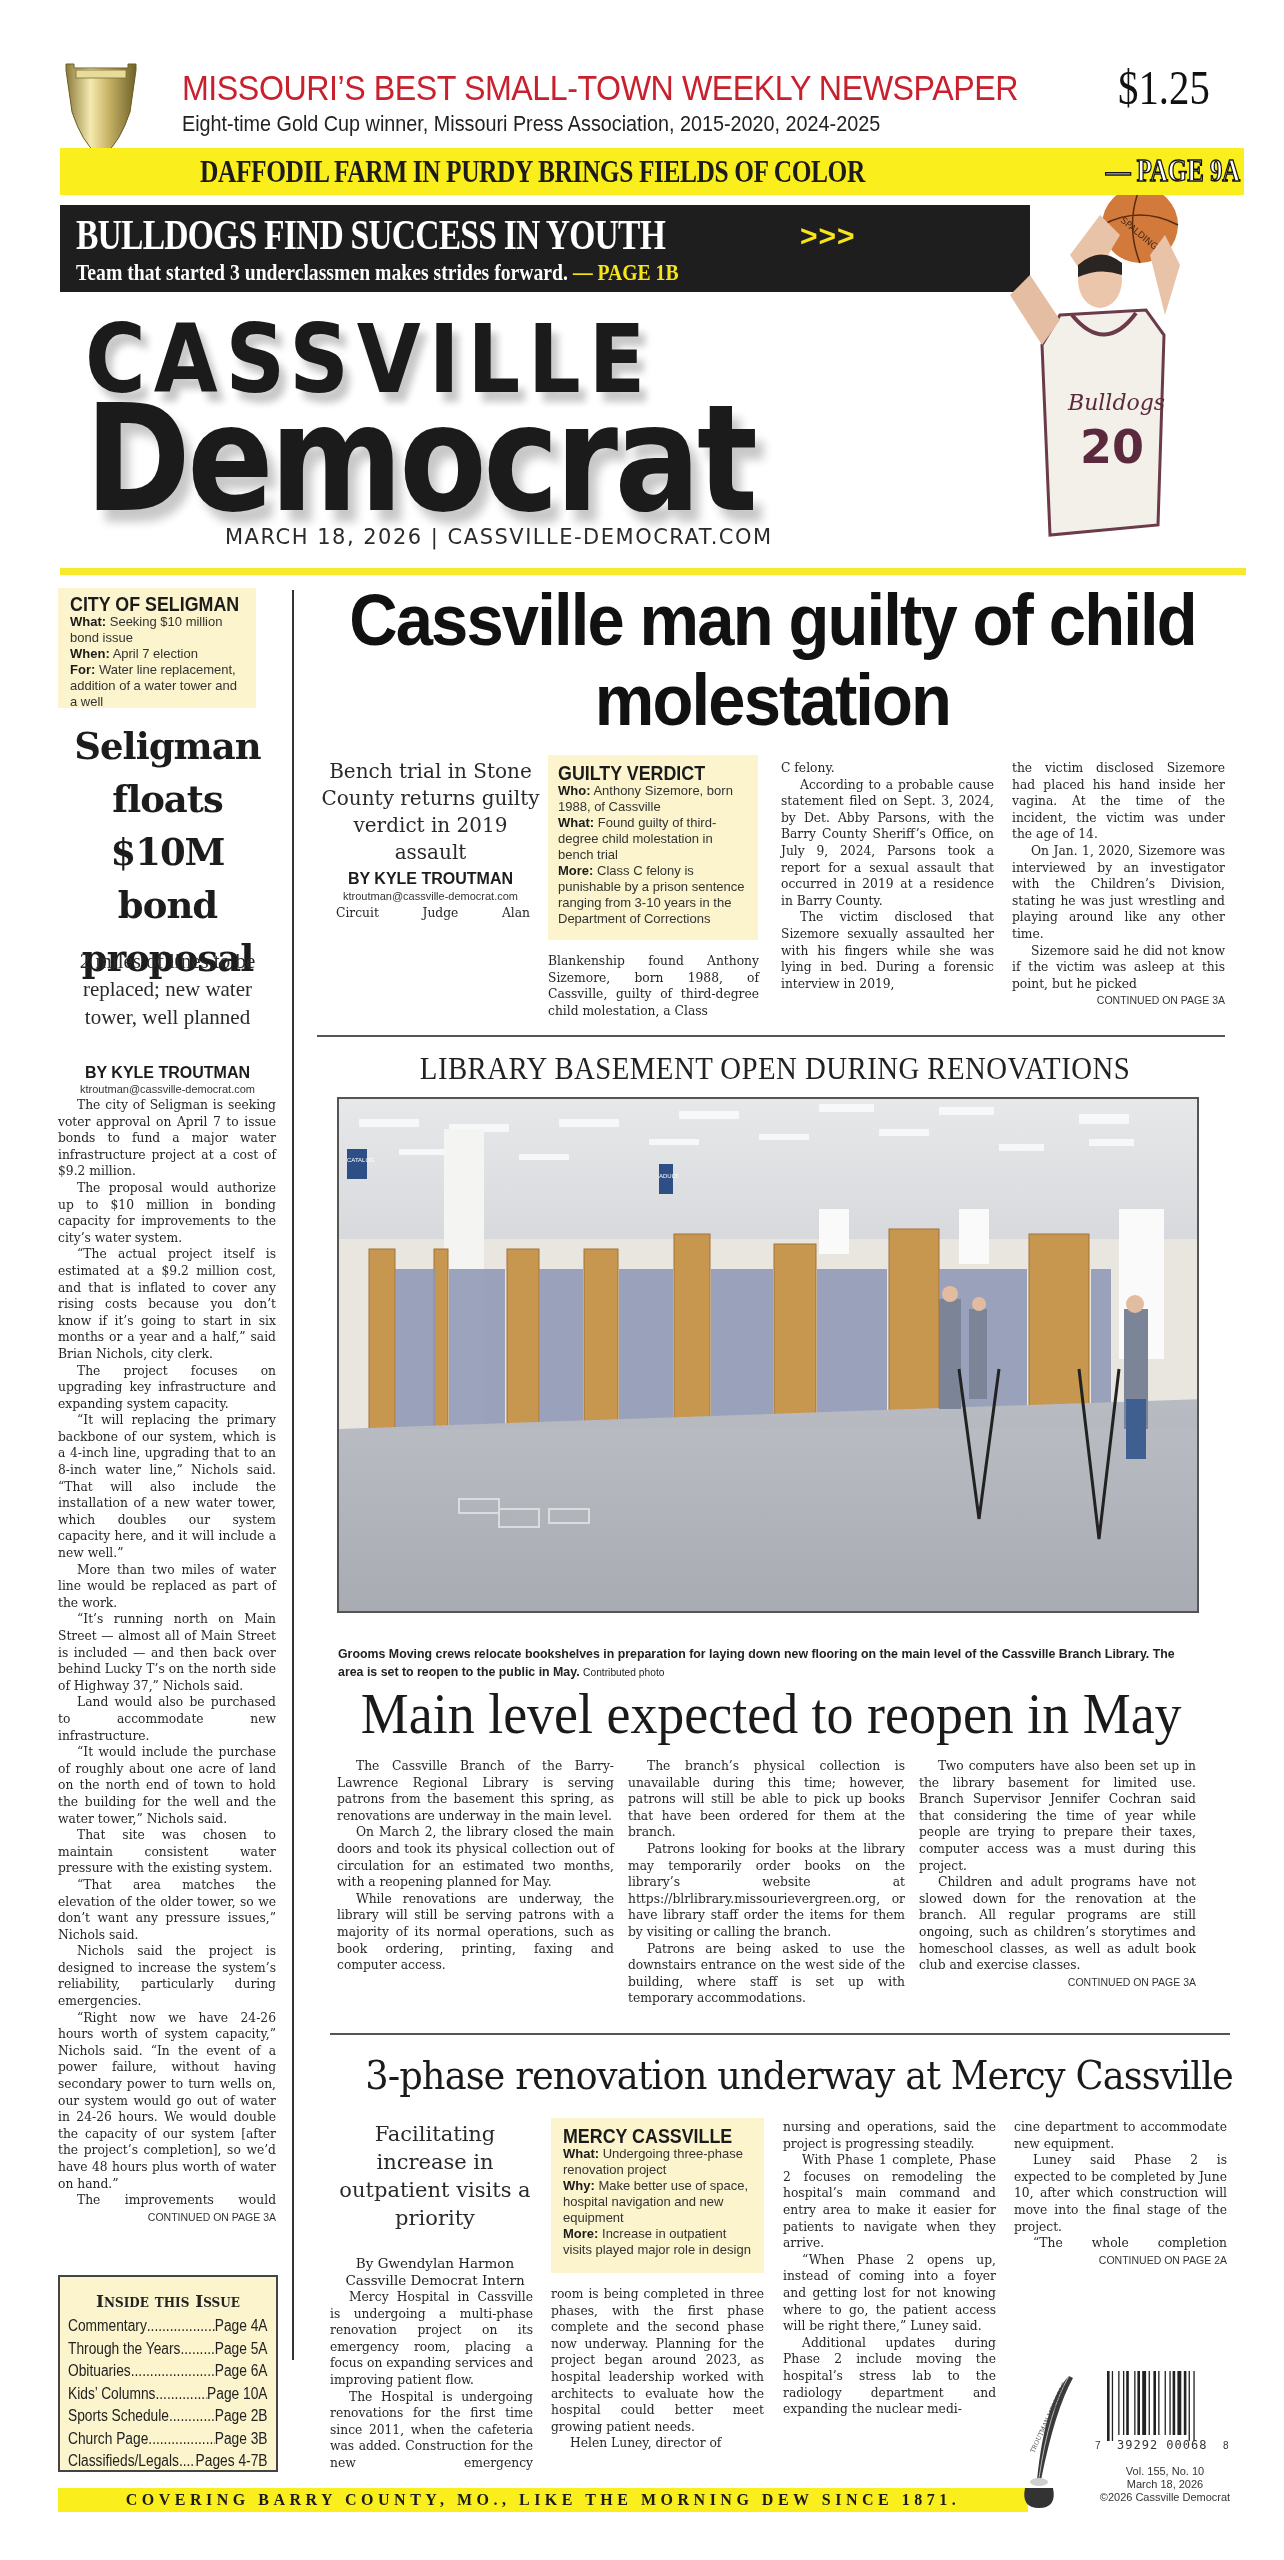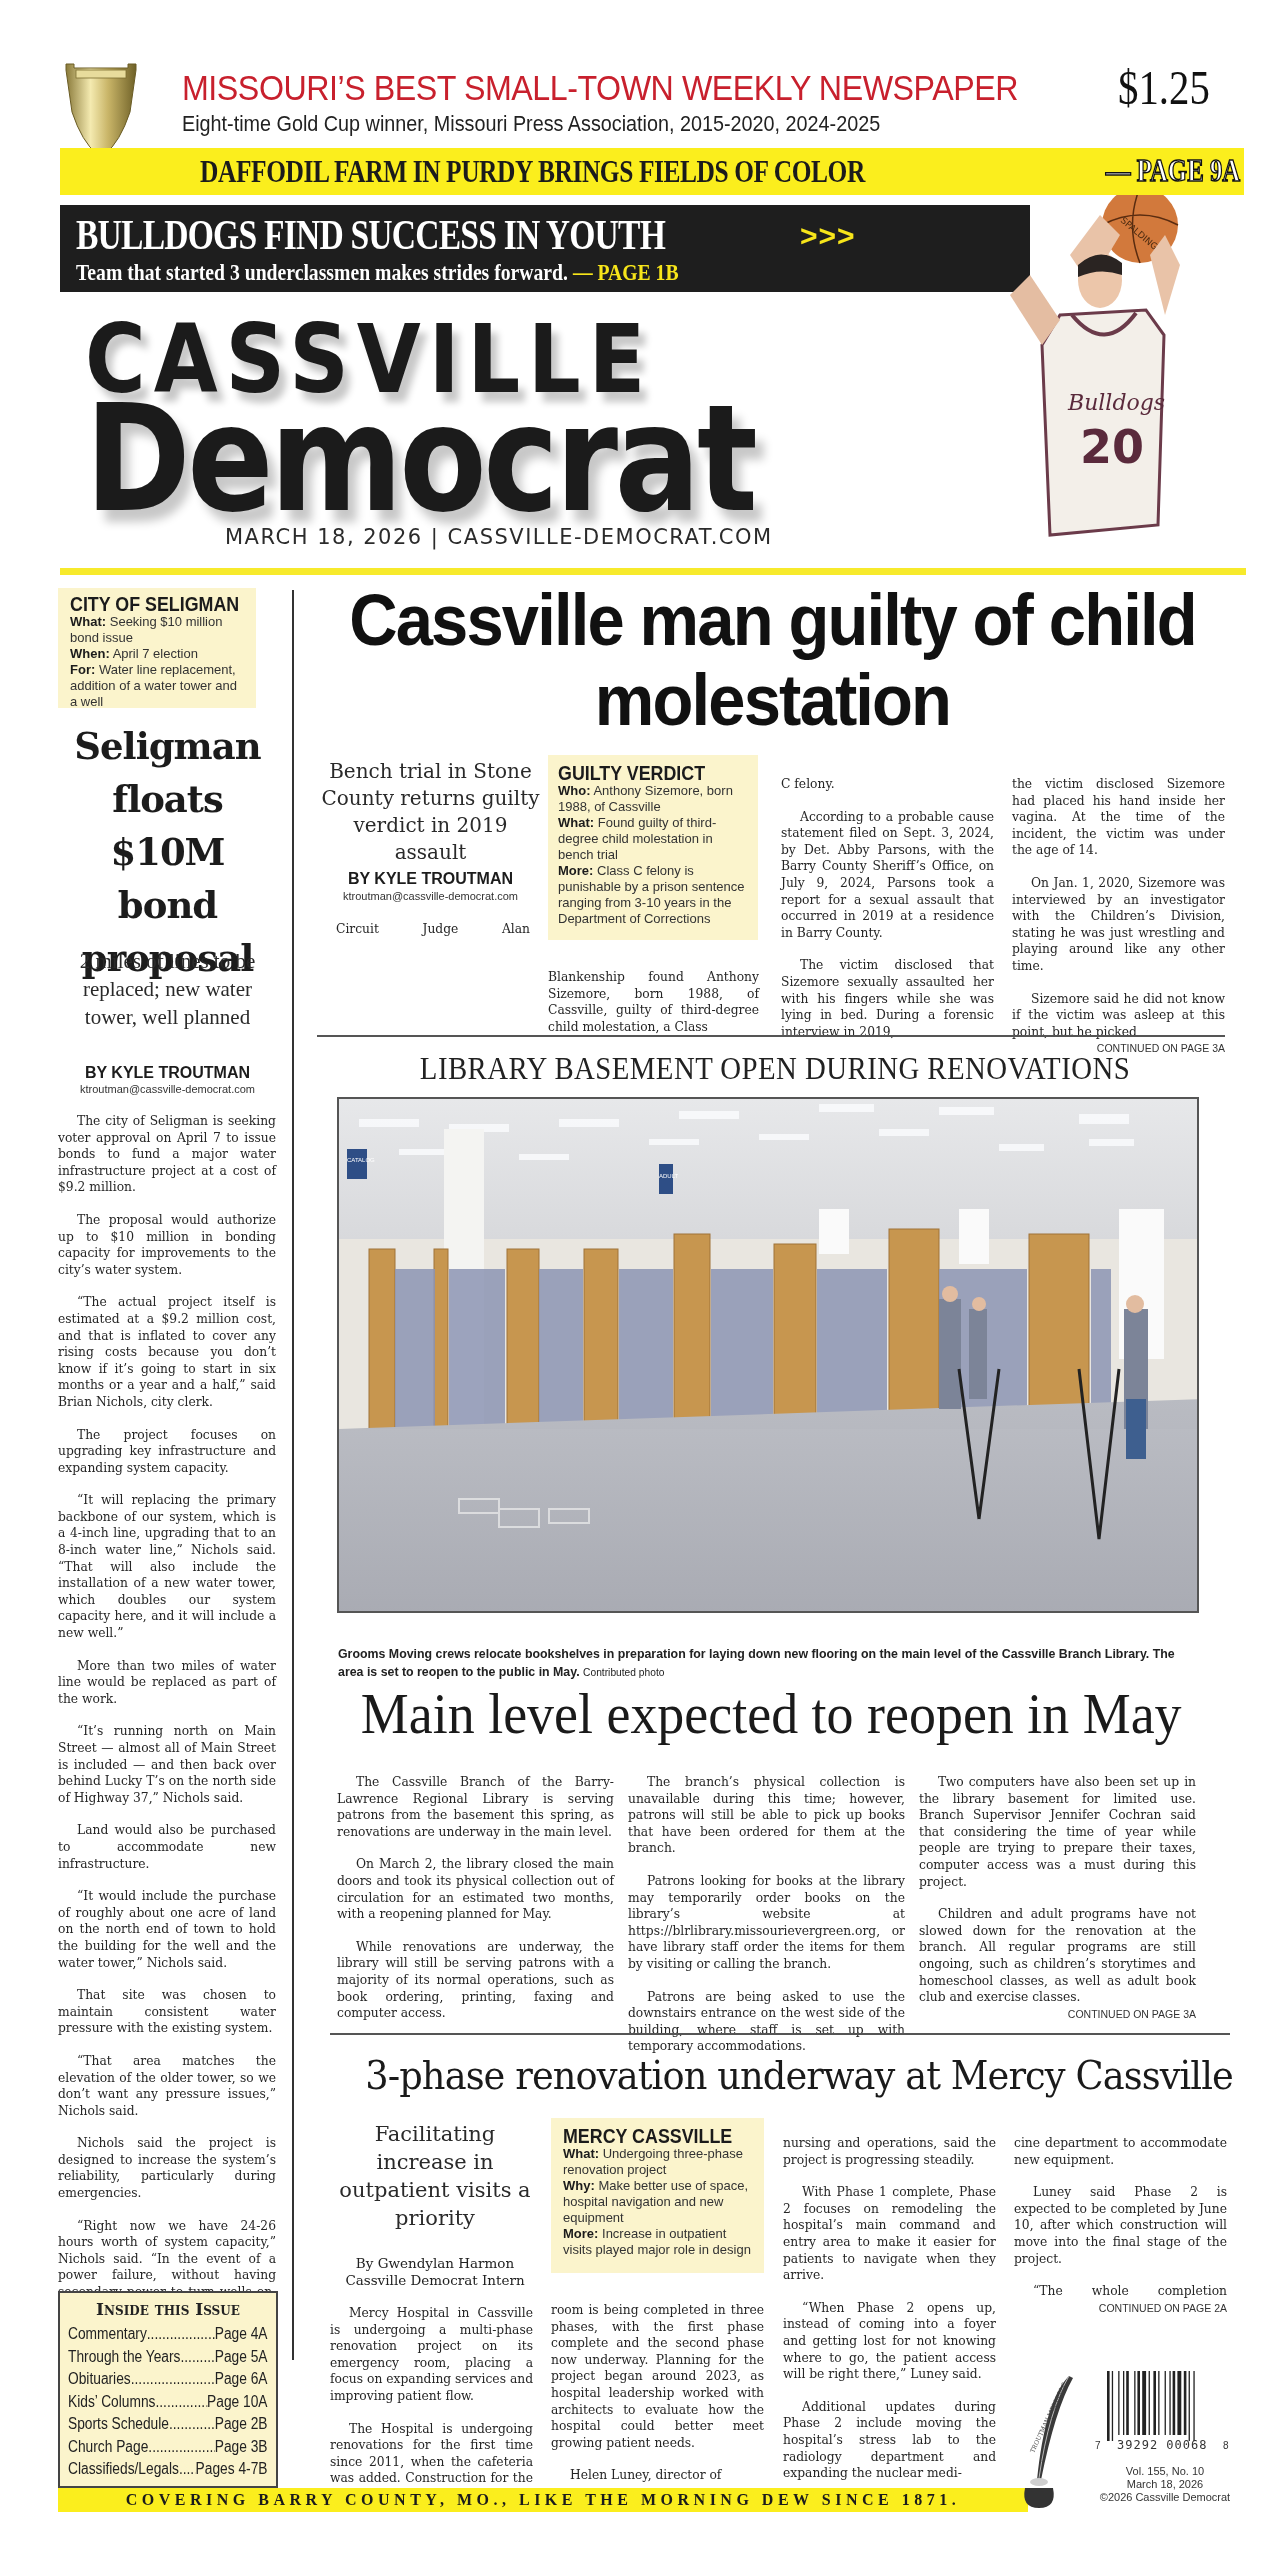--- a/index.html
+++ b/index.html
@@ -34,24 +34,24 @@
   .vline { left: 292px; top: 590px; width: 2px; height: 1770px; background: #333; }
   .box-fact { background: #fbf4cc; font-family: "Liberation Sans", sans-serif; font-size: 13px; line-height: 16px; color: #333; }
   .box-fact .t { font-family: "Liberation Sans", sans-serif; font-weight: bold; font-size: 21px; color: #1b1b1b; transform: scaleX(0.85); transform-origin: left top; white-space: nowrap; margin-bottom: 2px; }
   .box-fact b { color: #1b1b1b; }
   .fact-selig { left: 58px; top: 588px; width: 198px; height: 120px; padding: 8px 12px; }
   .hl-selig { left: 55px; top: 720px; width: 225px; text-align: center; font-family: "DejaVu Serif", serif; font-weight: bold; font-size: 37px; line-height: 53px; letter-spacing: -1px; }
   .deck-selig { left: 55px; top: 947px; width: 225px; text-align: center; font-family: Liberation Serif, serif; font-size: 21px; line-height: 28px; color: #2a2a2a; }
   .byline { font-family: "Liberation Sans", sans-serif; font-weight: bold; font-size: 16px; text-align: center; }
   .email { font-family: "Liberation Sans", sans-serif; font-size: 11px; text-align: center; color: #333; }
   .body { font-family: "DejaVu Serif", serif; font-size: 12.3px; line-height: 16.6px; text-align: justify; hyphens: auto; color: #262626; }
-  .body p { text-indent: 19px; margin-top: 16px; }
+  .body p { text-indent: 19px; }
   .cont { font-family: "Liberation Sans", sans-serif; font-size: 10.5px; text-align: right; color: #333; }
 
-  .inside { left: 58px; top: 2275px; width: 220px; height: 197px; background: #fbf4cc; border: 2px solid #444; padding: 6px 8px; font-family: "Liberation Sans", sans-serif; margin-top: 16px; }
+  .inside { left: 58px; top: 2275px; width: 220px; height: 197px; background: #fbf4cc; border: 2px solid #444; padding: 14px 8px; font-family: "Liberation Sans", sans-serif; }
   .inside .t { text-align: center; font-family: "DejaVu Serif", serif; font-weight: bold; font-size: 17px; font-variant: small-caps; margin-bottom: 4px; color: #222; }
   .inside .row { display: flex; font-size: 16px; line-height: 22.5px; color: #222; transform: scaleX(0.86); transform-origin: left center; width: 116%; white-space: nowrap; }
   .inside .row .dots { flex: 1; overflow: hidden; }
   .inside .row .dots::before { content: "................................................................................"; letter-spacing: 0; }
 
   
   .hl-lead { left: 300px; top: 580px; width: 945px; text-align: center; font-family: "Liberation Sans", sans-serif; font-weight: bold; font-size: 72px; line-height: 80px; letter-spacing: -2px; color: #111; transform: scaleX(0.93); transform-origin: center top; }
   .deck-lead { left: 318px; top: 758px; width: 225px; text-align: center; font-family: "DejaVu Serif", serif; font-size: 20px; line-height: 27px; color: #2a2a2a; }
   .fact-guilty { left: 548px; top: 755px; width: 210px; height: 185px; padding: 10px 10px; }
 

